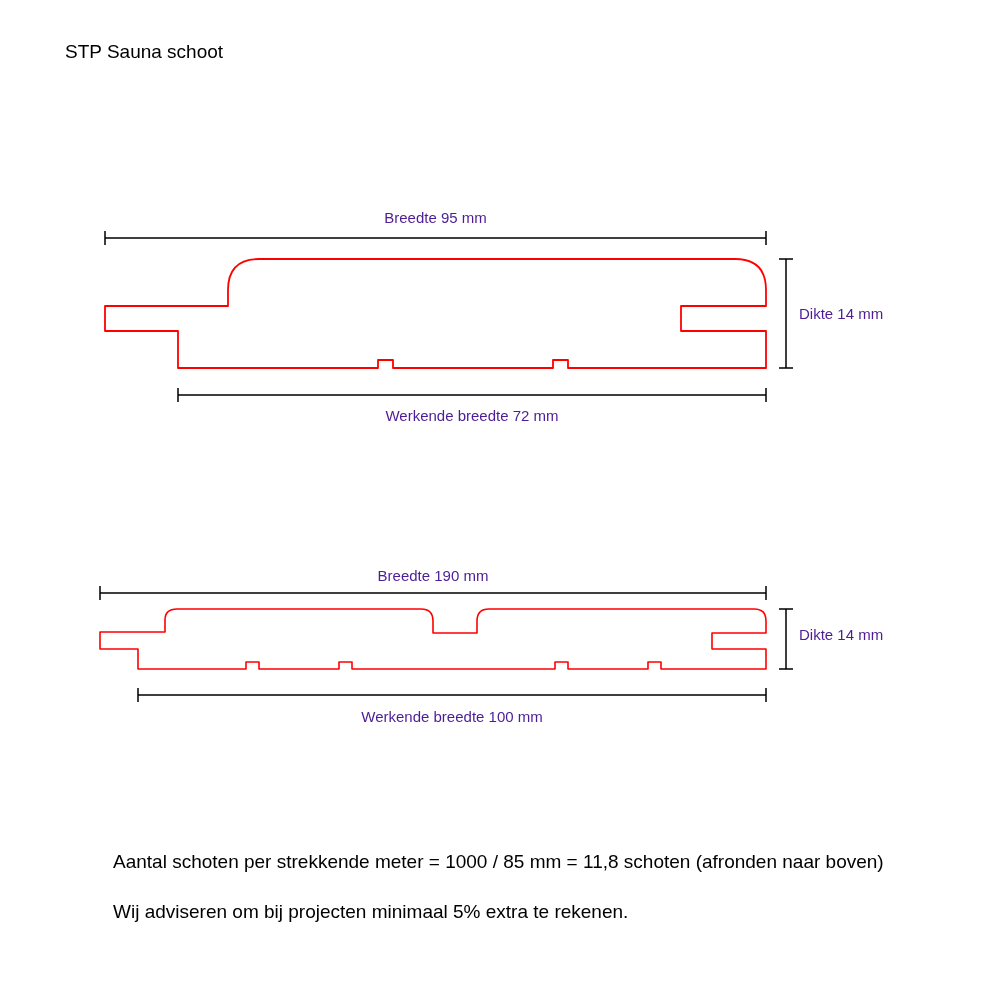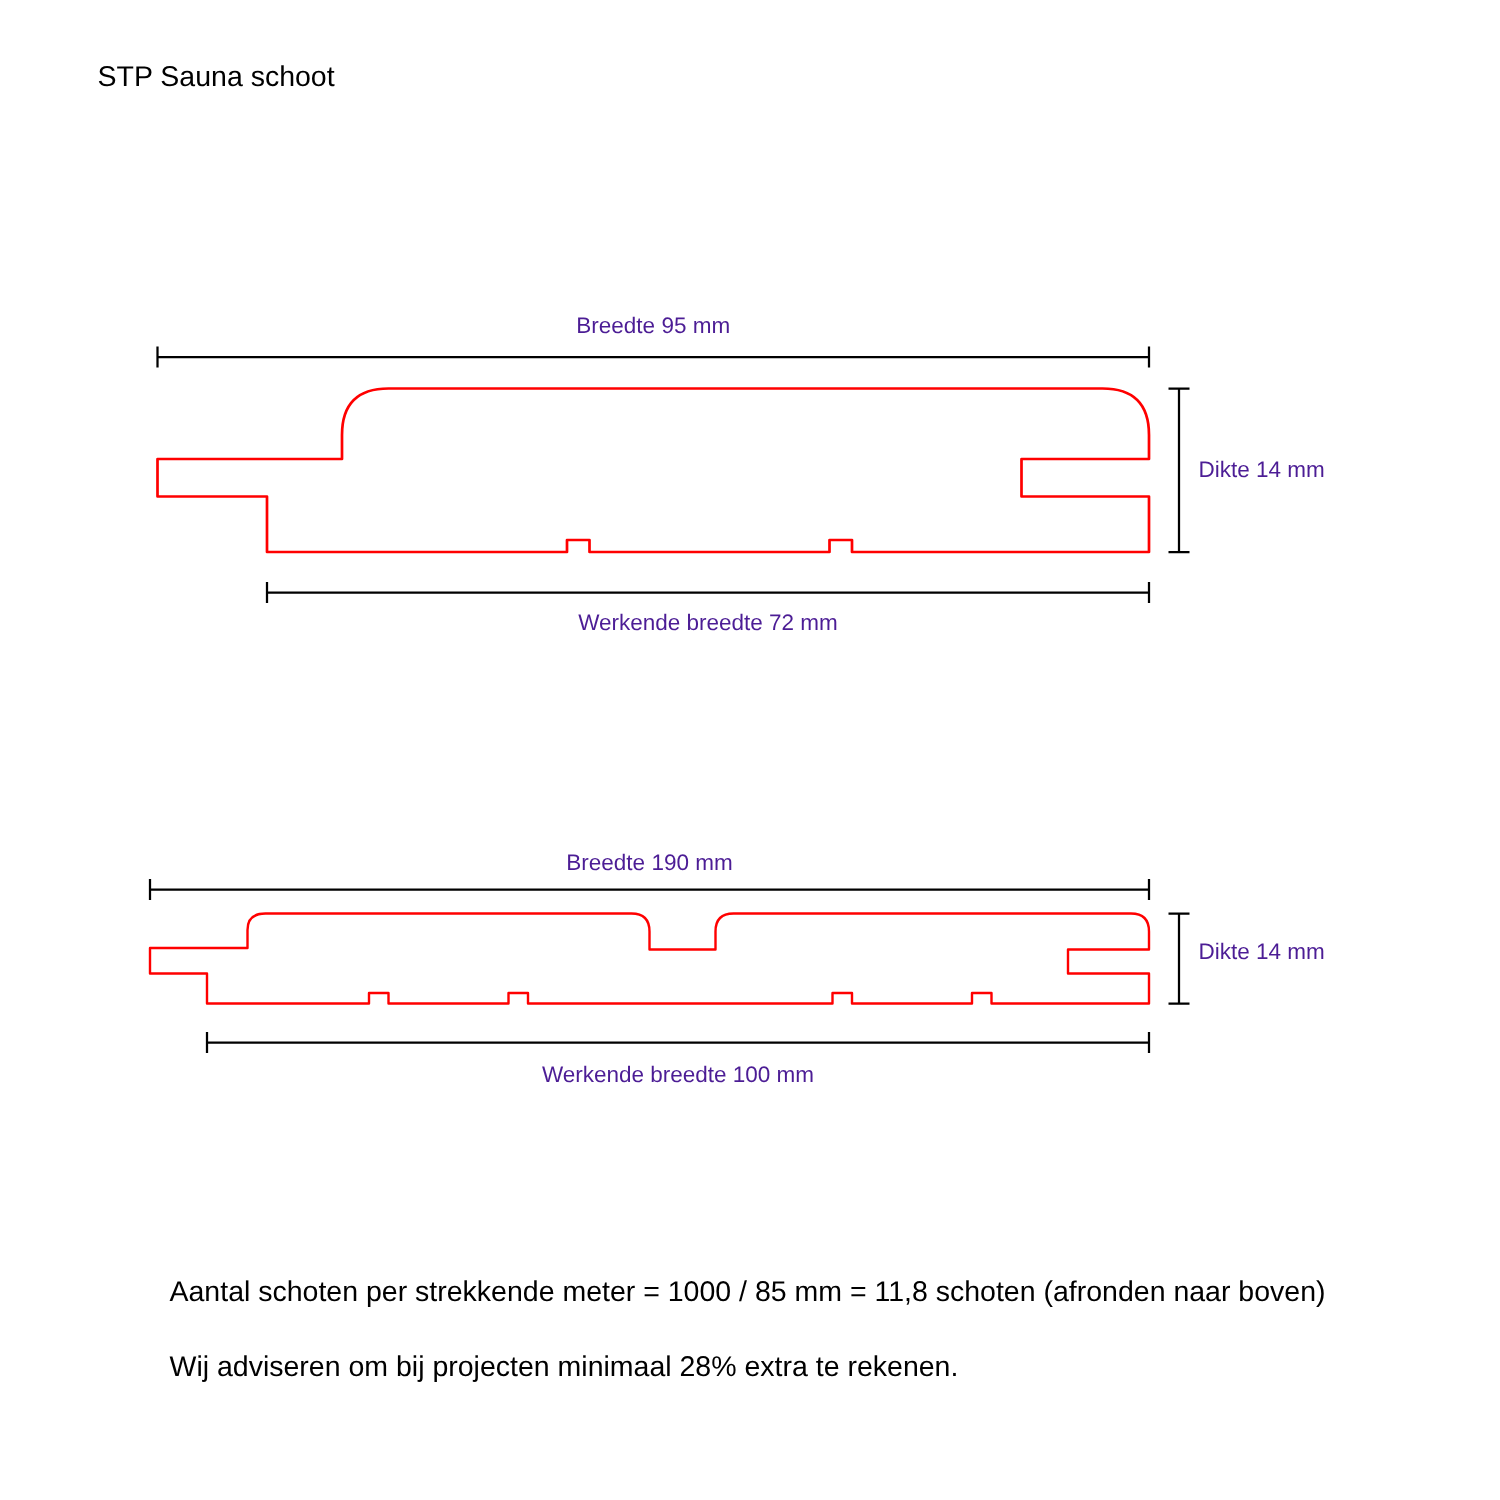--- a/index.html
+++ b/index.html
@@ -63,15 +63,15 @@
 
   <div class="label centered" style="left:105px; top:208px; width:661px;">Breedte 95 mm</div>
   <div class="label" style="left:799px; top:304px;">Dikte 14 mm</div>
   <div class="label centered" style="left:178px; top:406px; width:588px;">Werkende breedte 72 mm</div>
 
   <div class="label centered" style="left:100px; top:566px; width:666px;">Breedte 190 mm</div>
   <div class="label" style="left:799px; top:625px;">Dikte 14 mm</div>
   <div class="label centered" style="left:138px; top:707px; width:628px;">Werkende breedte 100 mm</div>
 
   <div class="note" style="top:851px;">Aantal schoten per strekkende meter = 1000 / 85 mm = 11,8 schoten (afronden naar boven)</div>
-  <div class="note" style="top:901px;">Wij adviseren om bij projecten minimaal 28% extra te rekenen.</div>
+  <div class="note" style="top:901px;">Wij adviseren om bij projecten minimaal 5% extra te rekenen.</div>
 
 </div>
 
 </body></html>

